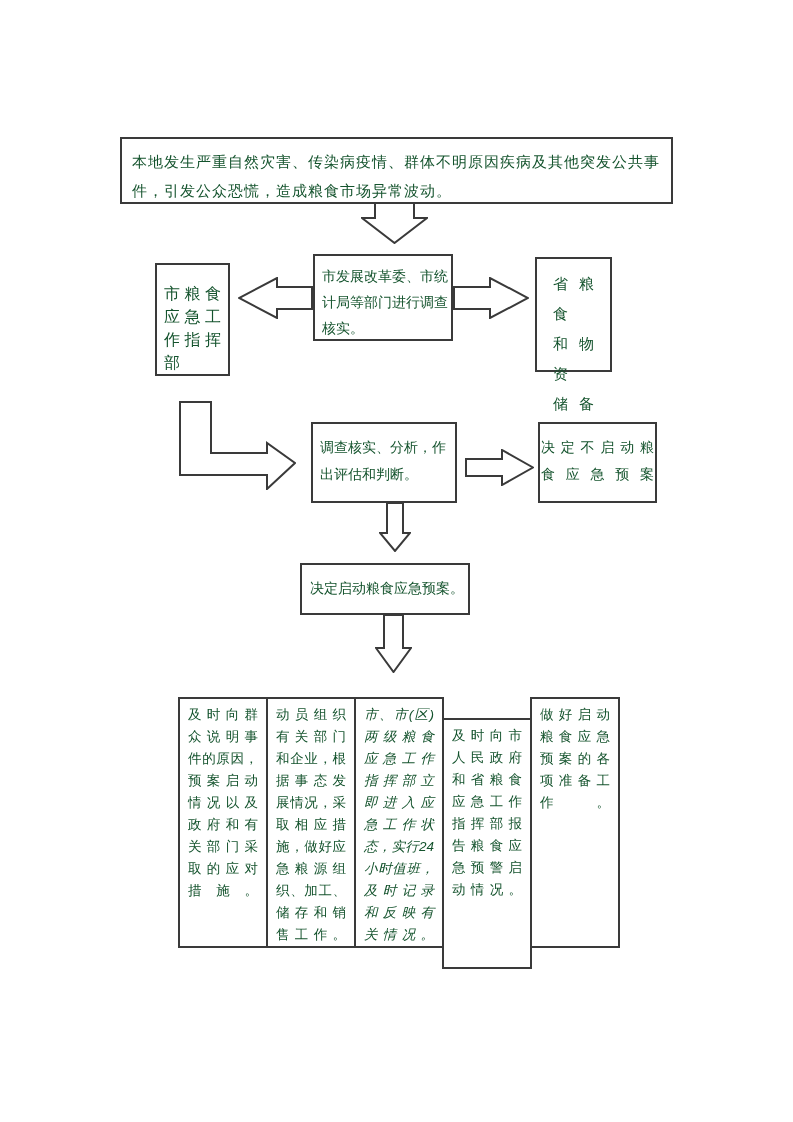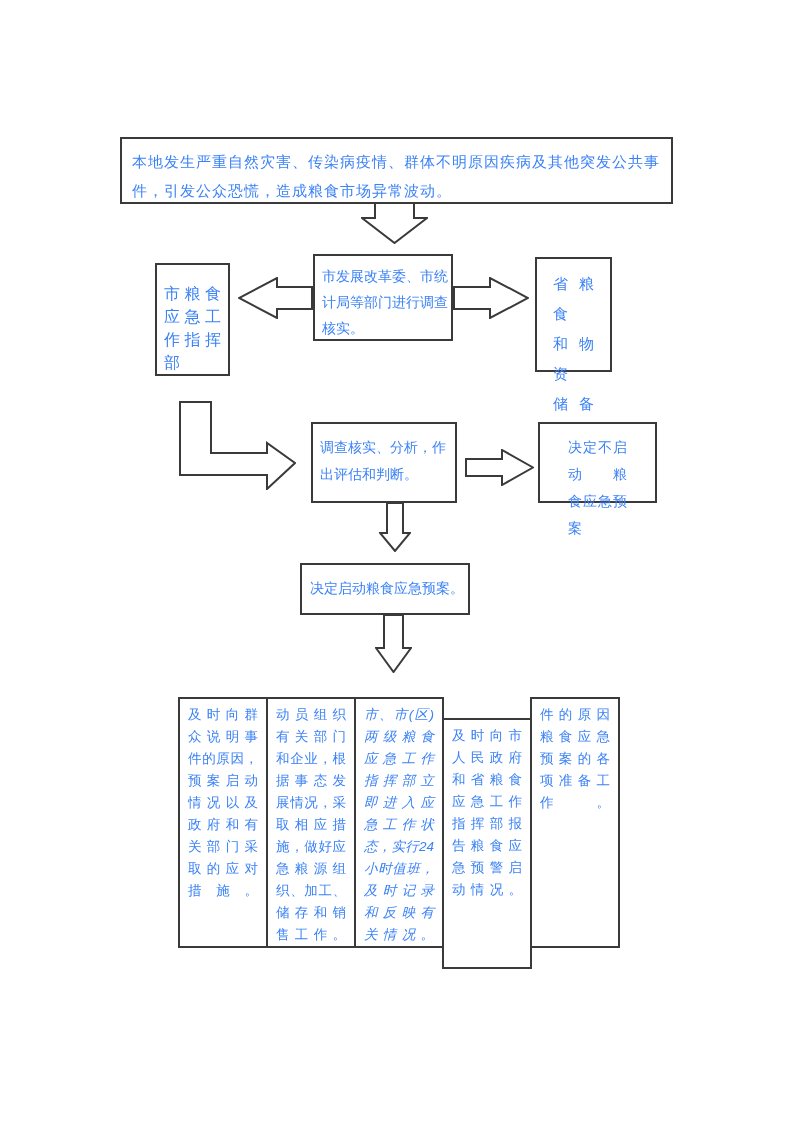--- a/index.html
+++ b/index.html
@@ -1,34 +1,34 @@
 <!DOCTYPE html>
 <html><head>
 <meta charset="utf-8">
 <style>
   html,body{margin:0;padding:0;background:#ffffff;}
   .page{
     position:relative;width:793px;height:1122px;background:#ffffff;overflow:hidden;
-    font-family:"Liberation Sans",sans-serif;color:#3b82f6;
+    font-family:"Liberation Sans",sans-serif;color:#14532d;
   }
   .box{
     position:absolute;box-sizing:border-box;background:#ffffff;
     border:2px solid #3a3a3a;white-space:pre-line;
     font-size:14px;line-height:27px;
   }
   .just{text-align:justify;text-align-last:justify;}
   .arrow{position:absolute;display:block;}
   .arrow polygon{fill:#ffffff;stroke:#3a3a3a;stroke-width:2;stroke-linejoin:miter;}
   
   .trigger{left:120px;top:137px;width:553px;height:67px;padding:8px 10px;font-size:15px;line-height:29px;letter-spacing:1px;}
   .cityhq{left:155px;top:263px;width:75px;height:113px;padding:17px 7px;font-size:16px;line-height:23px;}
   .investigate{left:313px;top:254px;width:140px;height:87px;padding:7px 3px 0 7px;line-height:26px;}
   .province{left:535px;top:257px;width:77px;height:115px;padding:10px 16px;font-size:15px;line-height:30px;}
   .assess{left:311px;top:422px;width:146px;height:81px;padding:10px 7px;}
-  .noact{left:538px;top:422px;width:119px;height:81px;padding:10px 28px;}
+  .noact{left:538px;top:422px;width:119px;height:81px;padding:10px 1px;}
   .act{left:300px;top:563px;width:170px;height:52px;padding:10px 2px 0 8px;}
   .task{top:697px;width:90px;height:251px;padding:5px 8px;font-size:13.5px;line-height:22px;}
   .t1{left:178px;} .t2{left:266px;} .t3{left:354px;font-style:italic;} .t4{left:442px;margin-top:21px;} .t5{left:530px;}
 </style>
 </head>
 <body>
 
 <div class="page">
 
   <div class="box trigger">本地发生严重自然灾害、传染病疫情、群体不明原因疾病及其他突发公共事
@@ -115,19 +115,19 @@
 和反映有
 关情况。</div>
   <div class="box task t4 just">及时向市
 人民政府
 和省粮食
 应急工作
 指挥部报
 告粮食应
 急预警启
 动情况。</div>
-  <div class="box task t5 just">件的原因
+  <div class="box task t5 just">做好启动
 粮食应急
 预案的各
 项准备工
 作。</div>
 
 </div>
 
 </body></html>

